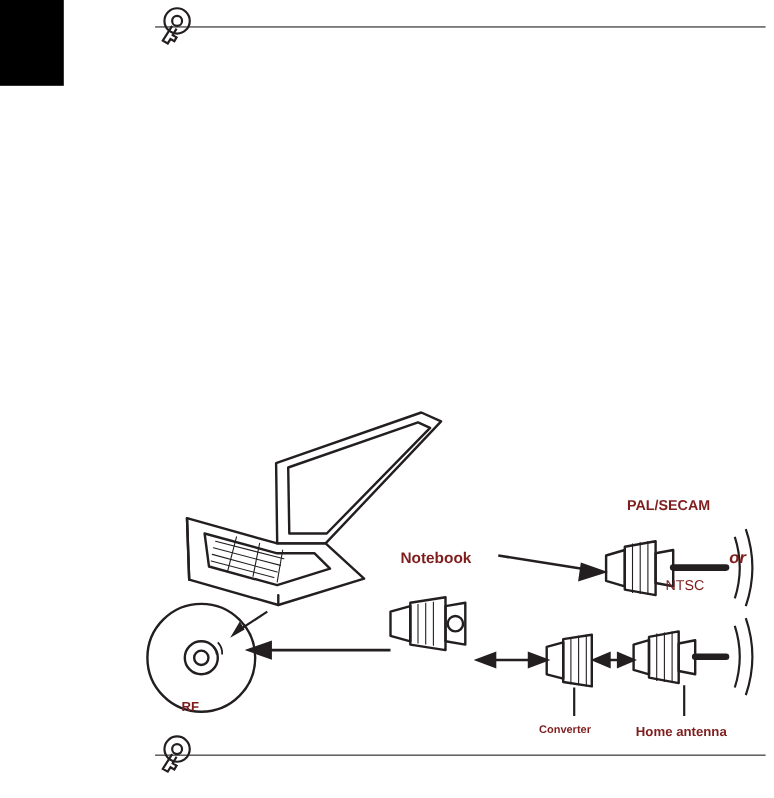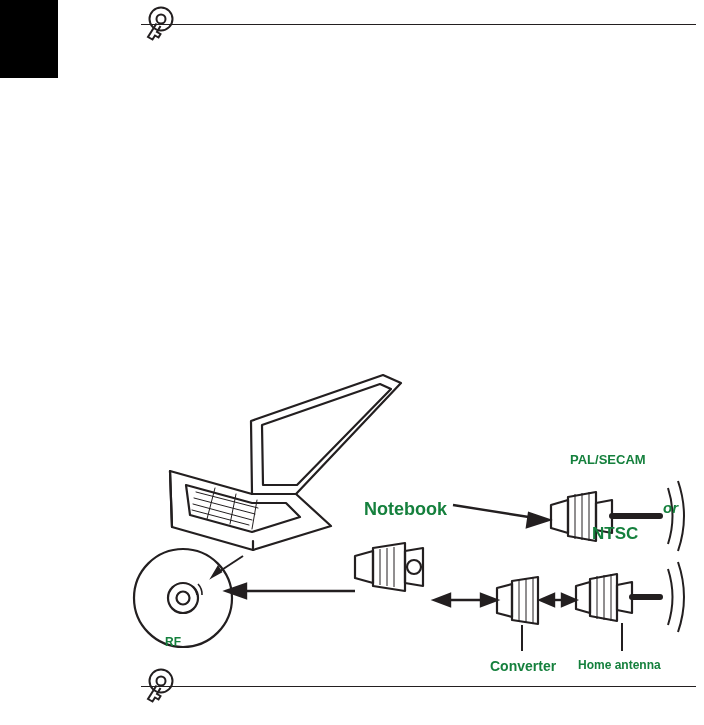--- a/index.html
+++ b/index.html
@@ -51,29 +51,29 @@
     left: 0;
     top: 355px;
     width: 704px;
     height: 330px;
   }
   .figure svg { display: block; }
 
   .fig-label {
     position: absolute;
     font-family: "Liberation Sans", sans-serif;
-    color: #15803d;
+    color: #7f1d1d;
     white-space: nowrap;
   }
-  .lbl-notebook { left: 364px; top: 499px; font-size: 18px; font-weight: bold; }
+  .lbl-notebook { left: 364px; top: 499px; font-size: 14px; font-weight: bold; }
   .lbl-palsecam { left: 570px; top: 452px; font-size: 13px; font-weight: bold; }
-  .lbl-ntsc     { left: 592px; top: 524px; font-size: 17px; font-weight: bold; }
+  .lbl-ntsc     { left: 605px; top: 524px; font-size: 13px; font-weight: normal; }
   .lbl-or       { left: 663px; top: 499px; font-size: 15px; font-style: italic; font-weight: bold; }
   .lbl-rf       { left: 165px; top: 619px; font-size: 12px; font-weight: bold; margin-top: 16px; }
-  .lbl-converter { left: 490px; top: 658px; font-size: 14px; font-weight: bold; }
+  .lbl-converter { left: 490px; top: 658px; font-size: 10px; font-weight: bold; }
   .lbl-antenna   { left: 578px; top: 658px; font-size: 12px; font-weight: bold; }
 </style>
 </head>
 <body>
 
 <div class="edge-tab"></div>
 
 <div class="note-icon top">
   <svg width="42" height="42" viewBox="0 0 42 42">
     <g fill="none" stroke="#231f20" stroke-width="2">

